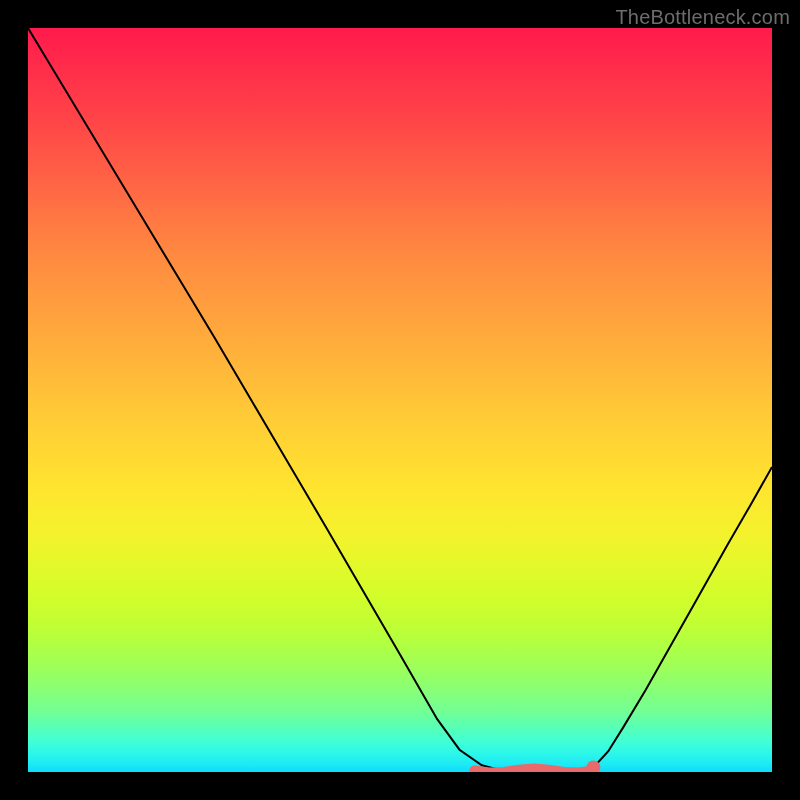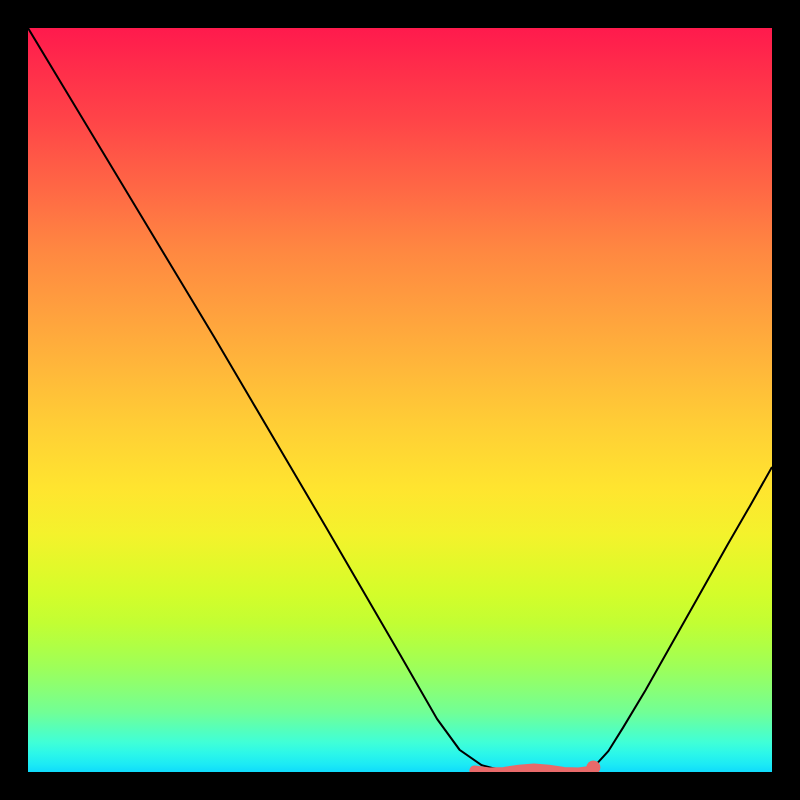--- a/index.html
+++ b/index.html
@@ -63,20 +63,21 @@
   }
   svg {
     display: block;
   }
 </style>
 </head>
 <body>
 
 <div class="frame">
 
+  <div class="watermark">TheBottleneck.com</div>
 
   <div class="plot">
     <svg id="chart-svg" width="744" height="744" viewBox="0 0 744 744">
       <path id="main-curve" fill="none" stroke="#000000" stroke-width="2" d="M0.0 0.0 L37.2 61.8 L74.4 123.5 L111.6 185.3 L148.8 247.0 L186.0 308.8 L223.2 372.0 L260.4 435.2 L297.6 498.5 L334.8 562.5 L372.0 626.4 L409.2 691.2 L431.5 721.7 L453.8 737.3 L476.2 743.3 L491.0 744.0 L505.9 744.0 L520.8 744.0 L535.7 744.0 L550.6 743.3 L565.4 739.5 L580.3 723.2 L595.2 699.4 L617.5 662.2 L639.8 622.7 L669.6 569.9 L699.4 517.1 L721.7 478.4 L744.0 439.0"></path>
       <path id="bottom-seg" fill="none" stroke="#e86a6a" stroke-width="10" stroke-linecap="round" d="M 446.4 742.5 L 461.3 744.4 L 476.2 743.9 L 491.0 741.7 L 505.9 740.5 L 520.8 741.7 L 535.7 743.9 L 550.6 744.4 L 565.4 742.5"></path>
       <circle id="bottom-dot" r="7" fill="#e86a6a" cx="565.4" cy="739.5"></circle>
     </svg>
   </div>
 
 </div>

